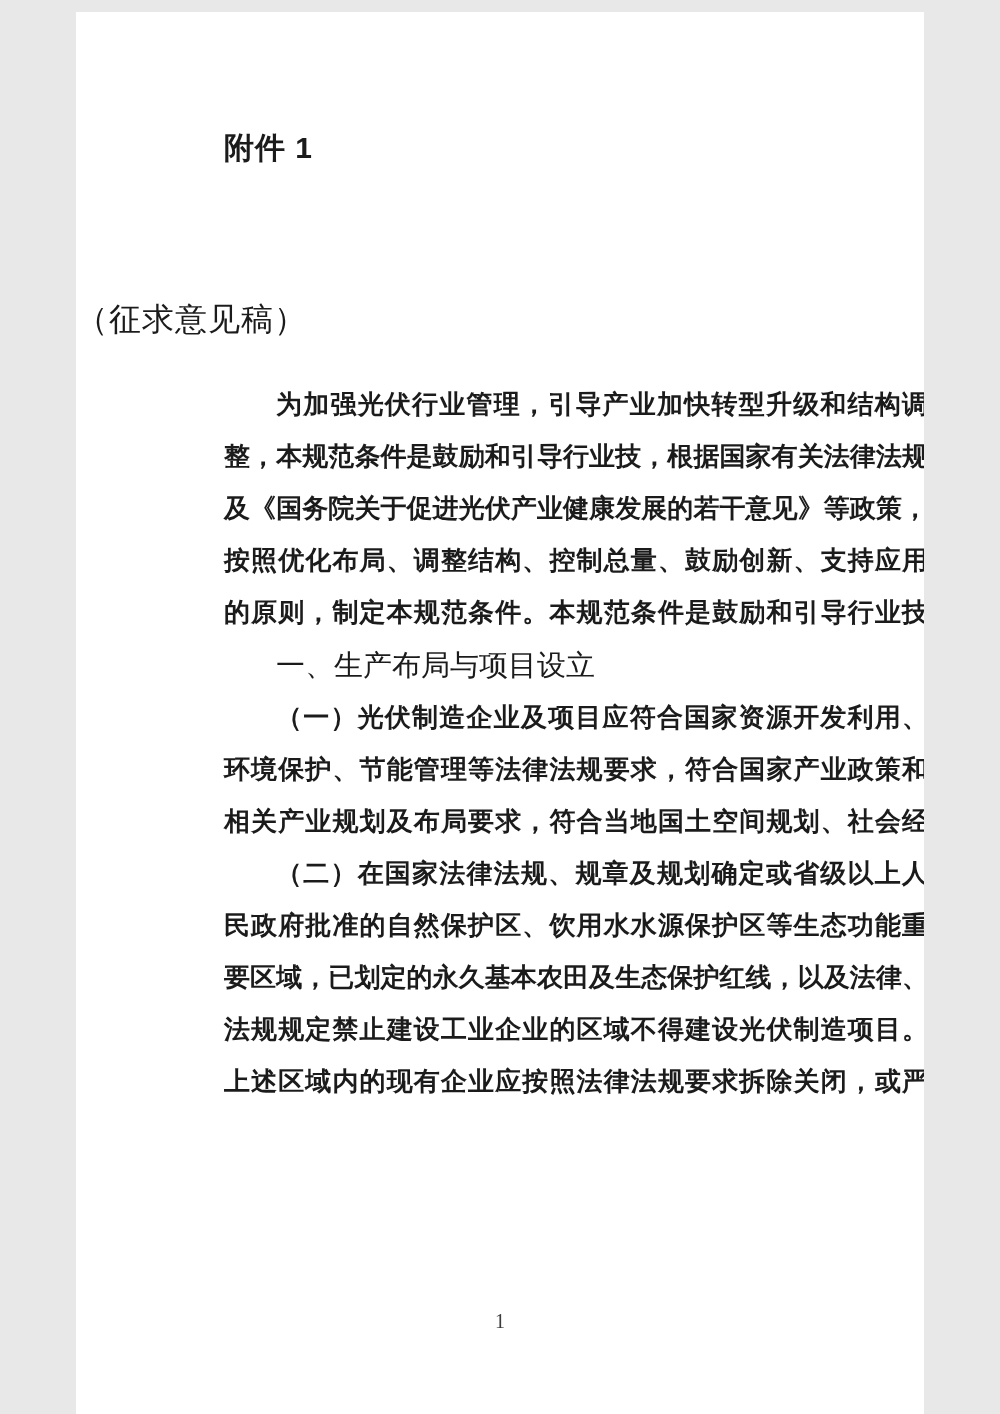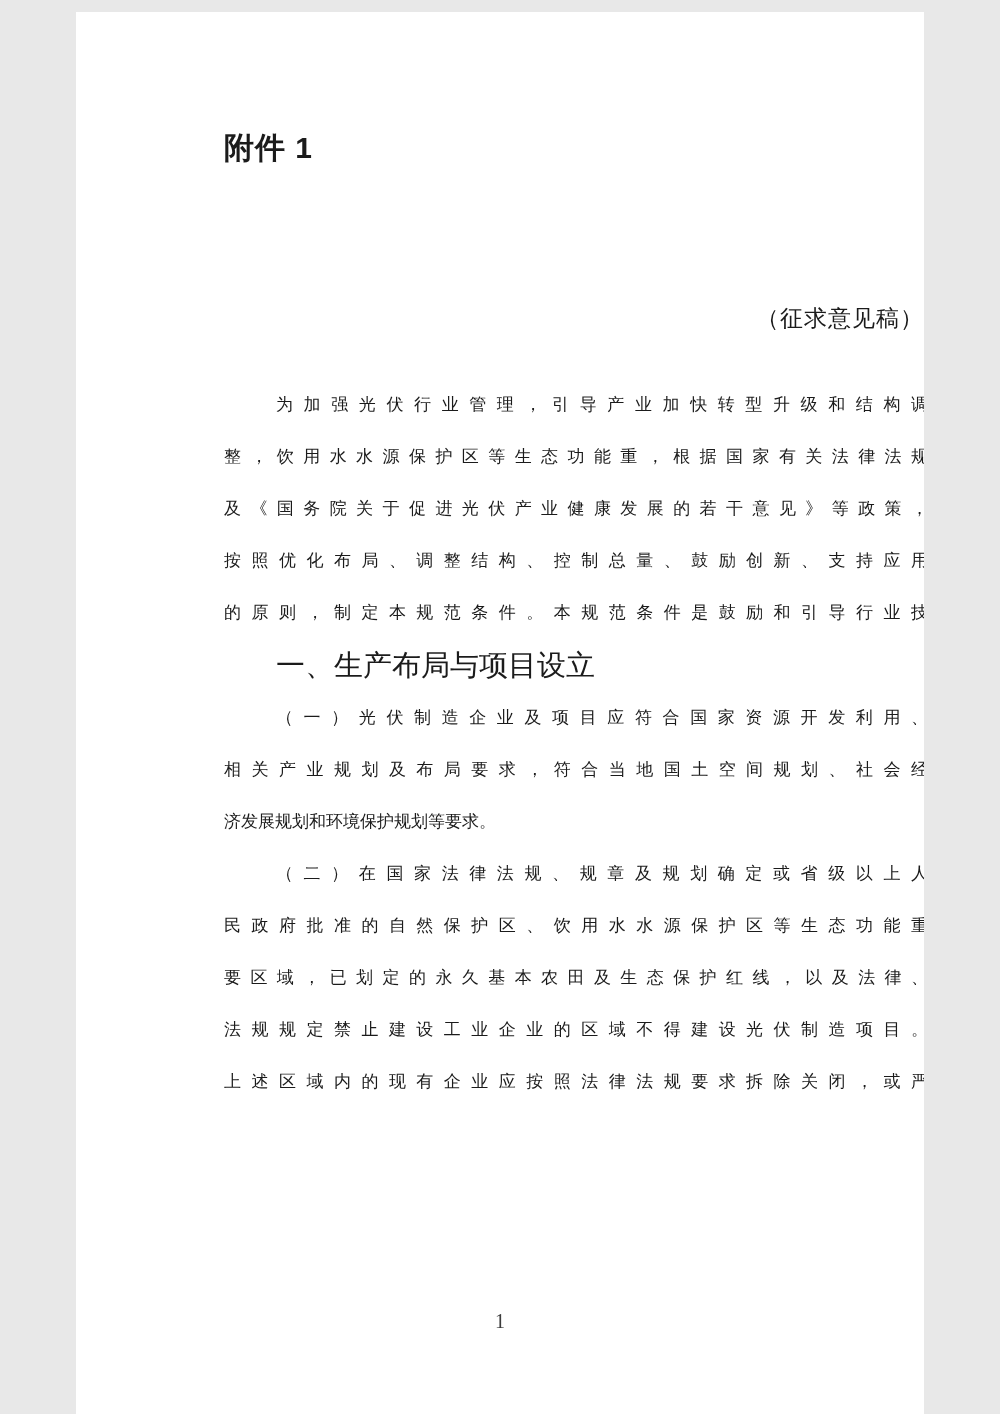--- a/index.html
+++ b/index.html
@@ -36,39 +36,40 @@
     font-family: "Liberation Serif", "DejaVu Serif", serif;
     font-weight: 700;
     font-size: 33px;
     line-height: 40px;
   }
   .doc-subtitle {
     position: absolute;
     left: 0;
     top: 291px;
     width: 100%;
-    text-align: right;
-    font-size: 23px;
+    text-align: left;
+    font-size: 32px;
     line-height: 32px;
     letter-spacing: 1px;
   }
   .content {
     position: absolute;
     left: 148px;
     top: 367px;
     width: 704px;
   }
   .line {
-    font-size: 17px;
+    font-size: 26px;
     height: 52.1px;
     line-height: 52.1px;
     text-align: justify;
     text-align-last: justify;
     text-justify: inter-character;
     white-space: nowrap;
+    font-weight: bold;
   }
   .line.indent { text-indent: 52px; }
   .line.end { text-align-last: left; }
   .line.heading {
     font-family: "Liberation Sans", "DejaVu Sans", sans-serif;
     font-weight: 400;
     font-size: 29px;
     text-align-last: left;
   }
   .page-number {
@@ -86,28 +87,28 @@
 
 <div class="page">
 
   <div class="attachment-label">附件 1</div>
 
 
   <div class="doc-subtitle">（征求意见稿）</div>
 
   <div class="content">
     <div class="line indent">为加强光伏行业管理，引导产业加快转型升级和结构调</div>
-    <div class="line">整，饮用水水源保护区等生态功能重，根据国家有关法律法规</div>
+    <div class="line">整，本规范条件是鼓励和引导行业技，根据国家有关法律法规</div>
     <div class="line">及《国务院关于促进光伏产业健康发展的若干意见》等政策，</div>
     <div class="line">按照优化布局、调整结构、控制总量、鼓励创新、支持应用</div>
     <div class="line">的原则，制定本规范条件。本规范条件是鼓励和引导行业技</div>
     <div class="line heading indent">一、生产布局与项目设立</div>
     <div class="line indent">（一）光伏制造企业及项目应符合国家资源开发利用、</div>
+    <div class="line">环境保护、节能管理等法律法规要求，符合国家产业政策和</div>
     <div class="line">相关产业规划及布局要求，符合当地国土空间规划、社会经</div>
-    <div class="line end">济发展规划和环境保护规划等要求。</div>
     <div class="line indent">（二）在国家法律法规、规章及规划确定或省级以上人</div>
     <div class="line">民政府批准的自然保护区、饮用水水源保护区等生态功能重</div>
     <div class="line">要区域，已划定的永久基本农田及生态保护红线，以及法律、</div>
     <div class="line">法规规定禁止建设工业企业的区域不得建设光伏制造项目。</div>
     <div class="line">上述区域内的现有企业应按照法律法规要求拆除关闭，或严</div>
   </div>
 
   <div class="page-number">1</div>
 
 </div>

